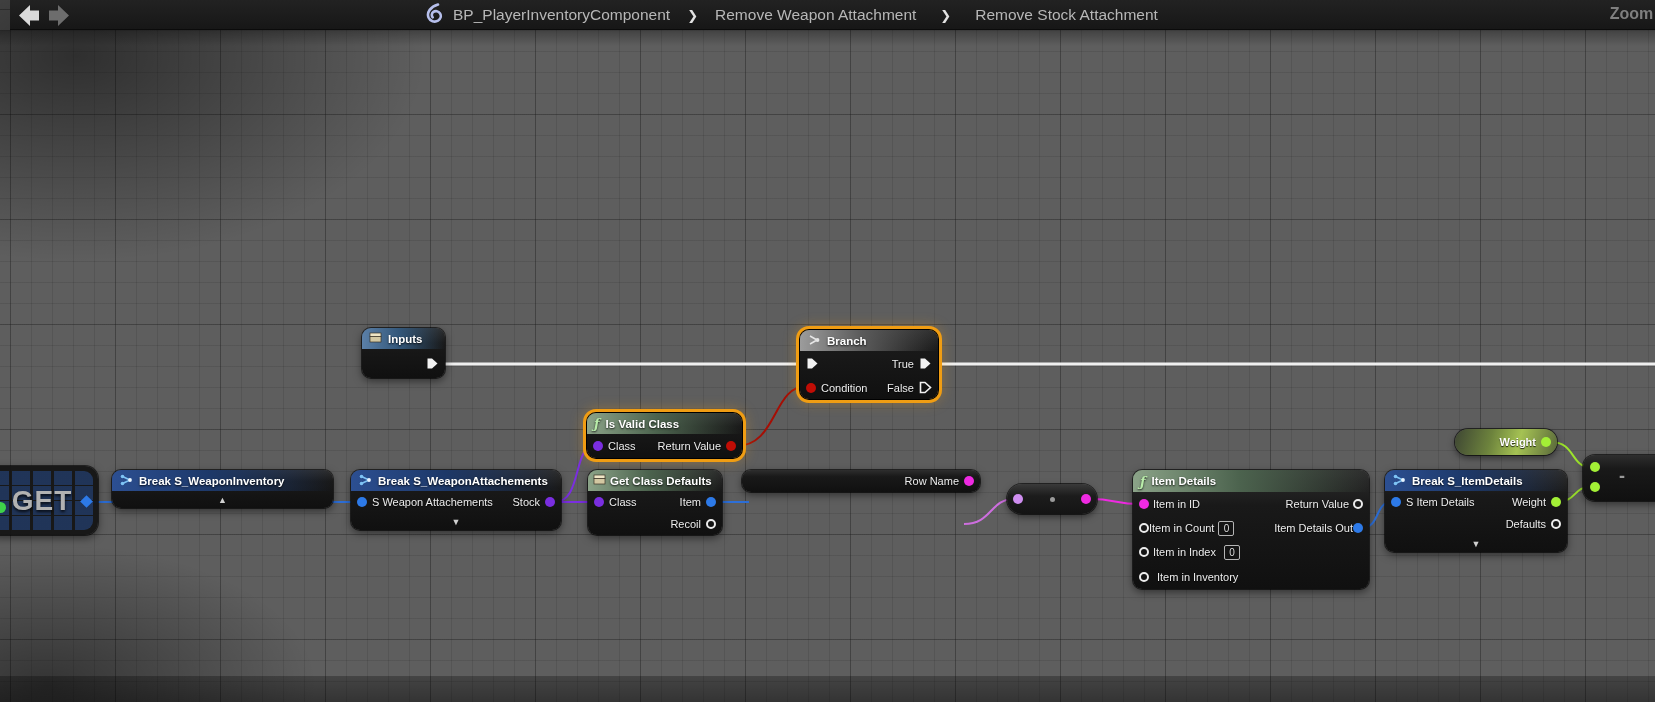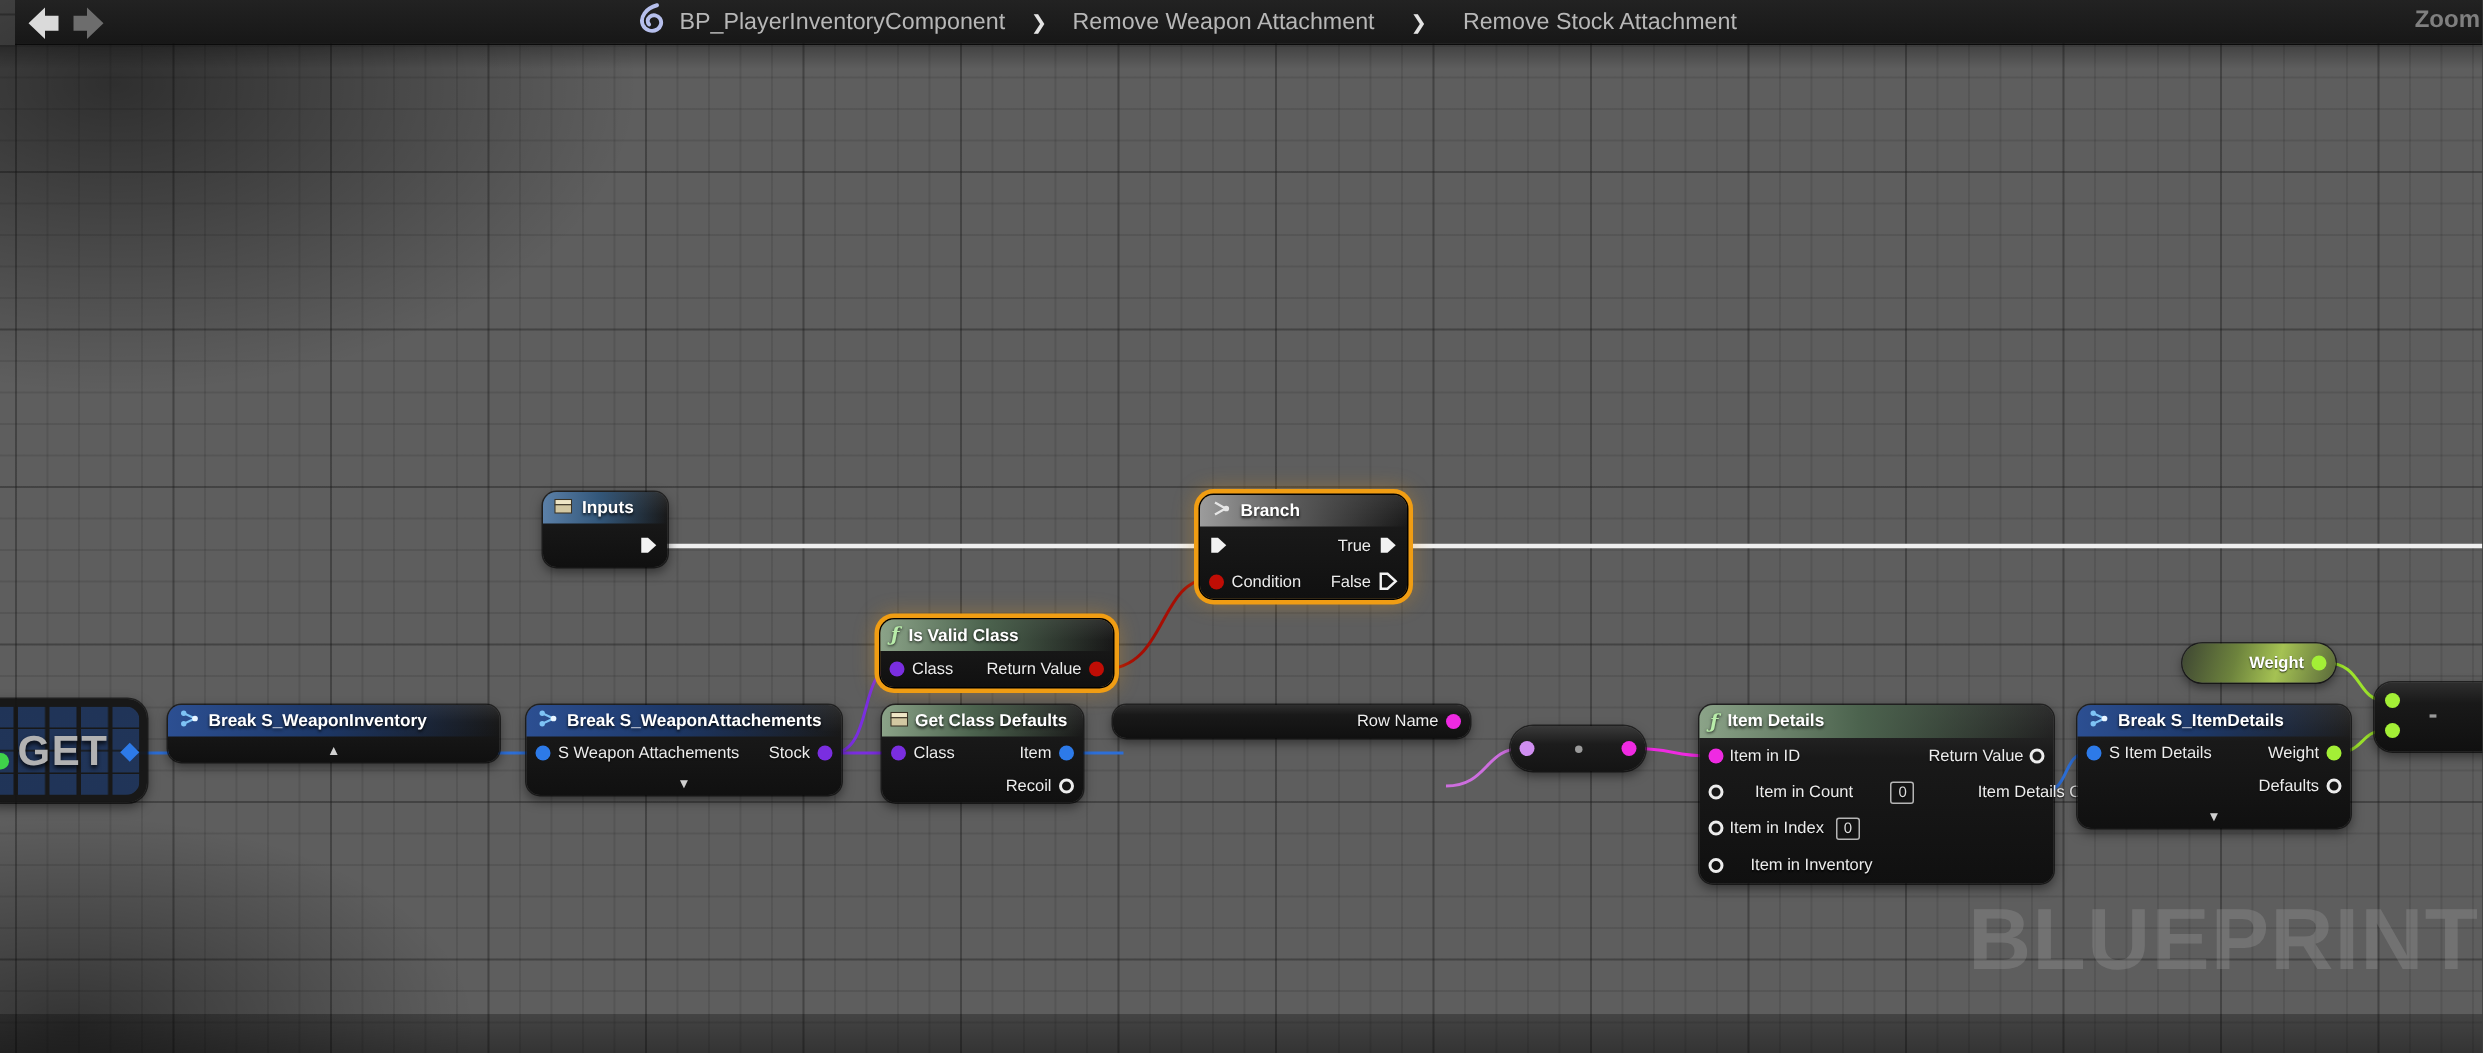--- a/index.html
+++ b/index.html
@@ -264,34 +264,34 @@
         <span class="fglyph">ƒ</span>
         <span>Item Details</span>
       </div>
       <div class="row" style="height:24px;gap:4px">
         <span class="p pmag"></span>
         <span>Item in ID</span>
         <span class="sp"></span>
         <span>Return Value</span>
         <span class="p h predh"></span>
       </div>
-      <div class="row" style="height:24px;gap:21px">
+      <div class="row" style="height:24px;gap:0">
         <span class="p h pgreenh"></span>
         <span>Item in Count</span>
         <span class="vbox">0</span>
         <span class="sp"></span>
         <span>Item Details Out</span>
         <span class="p pblue"></span>
       </div>
       <div class="row" style="height:24px;gap:4px">
         <span class="p h pgreenh"></span>
         <span>Item in Index</span>
         <span class="vbox">0</span>
       </div>
-      <div class="row" style="height:25px;gap:18px">
+      <div class="row" style="height:25px;gap:8px">
         <span class="p h ptealh"></span>
         <span>Item in Inventory</span>
       </div>
     </div>
 
     <div class="node" style="left:1385px;top:470px;width:182px">
       <div class="hdr hdr-blue">
         <span><svg width="14" height="12" viewBox="0 0 14 12">
               <path d="M11,6 L3.5,2.5 M11,6 L3.5,9.5" stroke="#7ec3f5" stroke-width="1.4" fill="none"></path>
               <circle cx="3.5" cy="2.5" r="1.8" fill="#7ec3f5"></circle>
@@ -325,21 +325,20 @@
       <span class="sub-pin" style="left:7px;top:7px"></span>
       <span class="sub-pin" style="left:7px;top:27px"></span>
       <span class="sub-op">-</span>
 
     </div>
 
     <div class="vignette-tl"></div>
     <div class="topshade"></div>
     <div class="vignette-bl"></div>
     <div class="bottomband"></div>
-    <div class="watermark">BLUEPRINT</div>
   </div>
 
   <div class="topbar">
     <span class="navarrow" style="left:8px"><svg width="22" height="23" viewBox="0 0 22 23">
           <path d="M1,11.5 L12,1 L12,6.5 L21,6.5 L21,16.5 L12,16.5 L12,22 Z" fill="#dadada"></path>
         </svg></span>
     <span class="navarrow" style="left:38px"><svg width="22" height="23" viewBox="0 0 22 23">
           <path d="M21,11.5 L10,1 L10,6.5 L1,6.5 L1,16.5 L10,16.5 L10,22 Z" fill="#6d6d6d"></path>
         </svg></span>
     <div class="crumbs">

